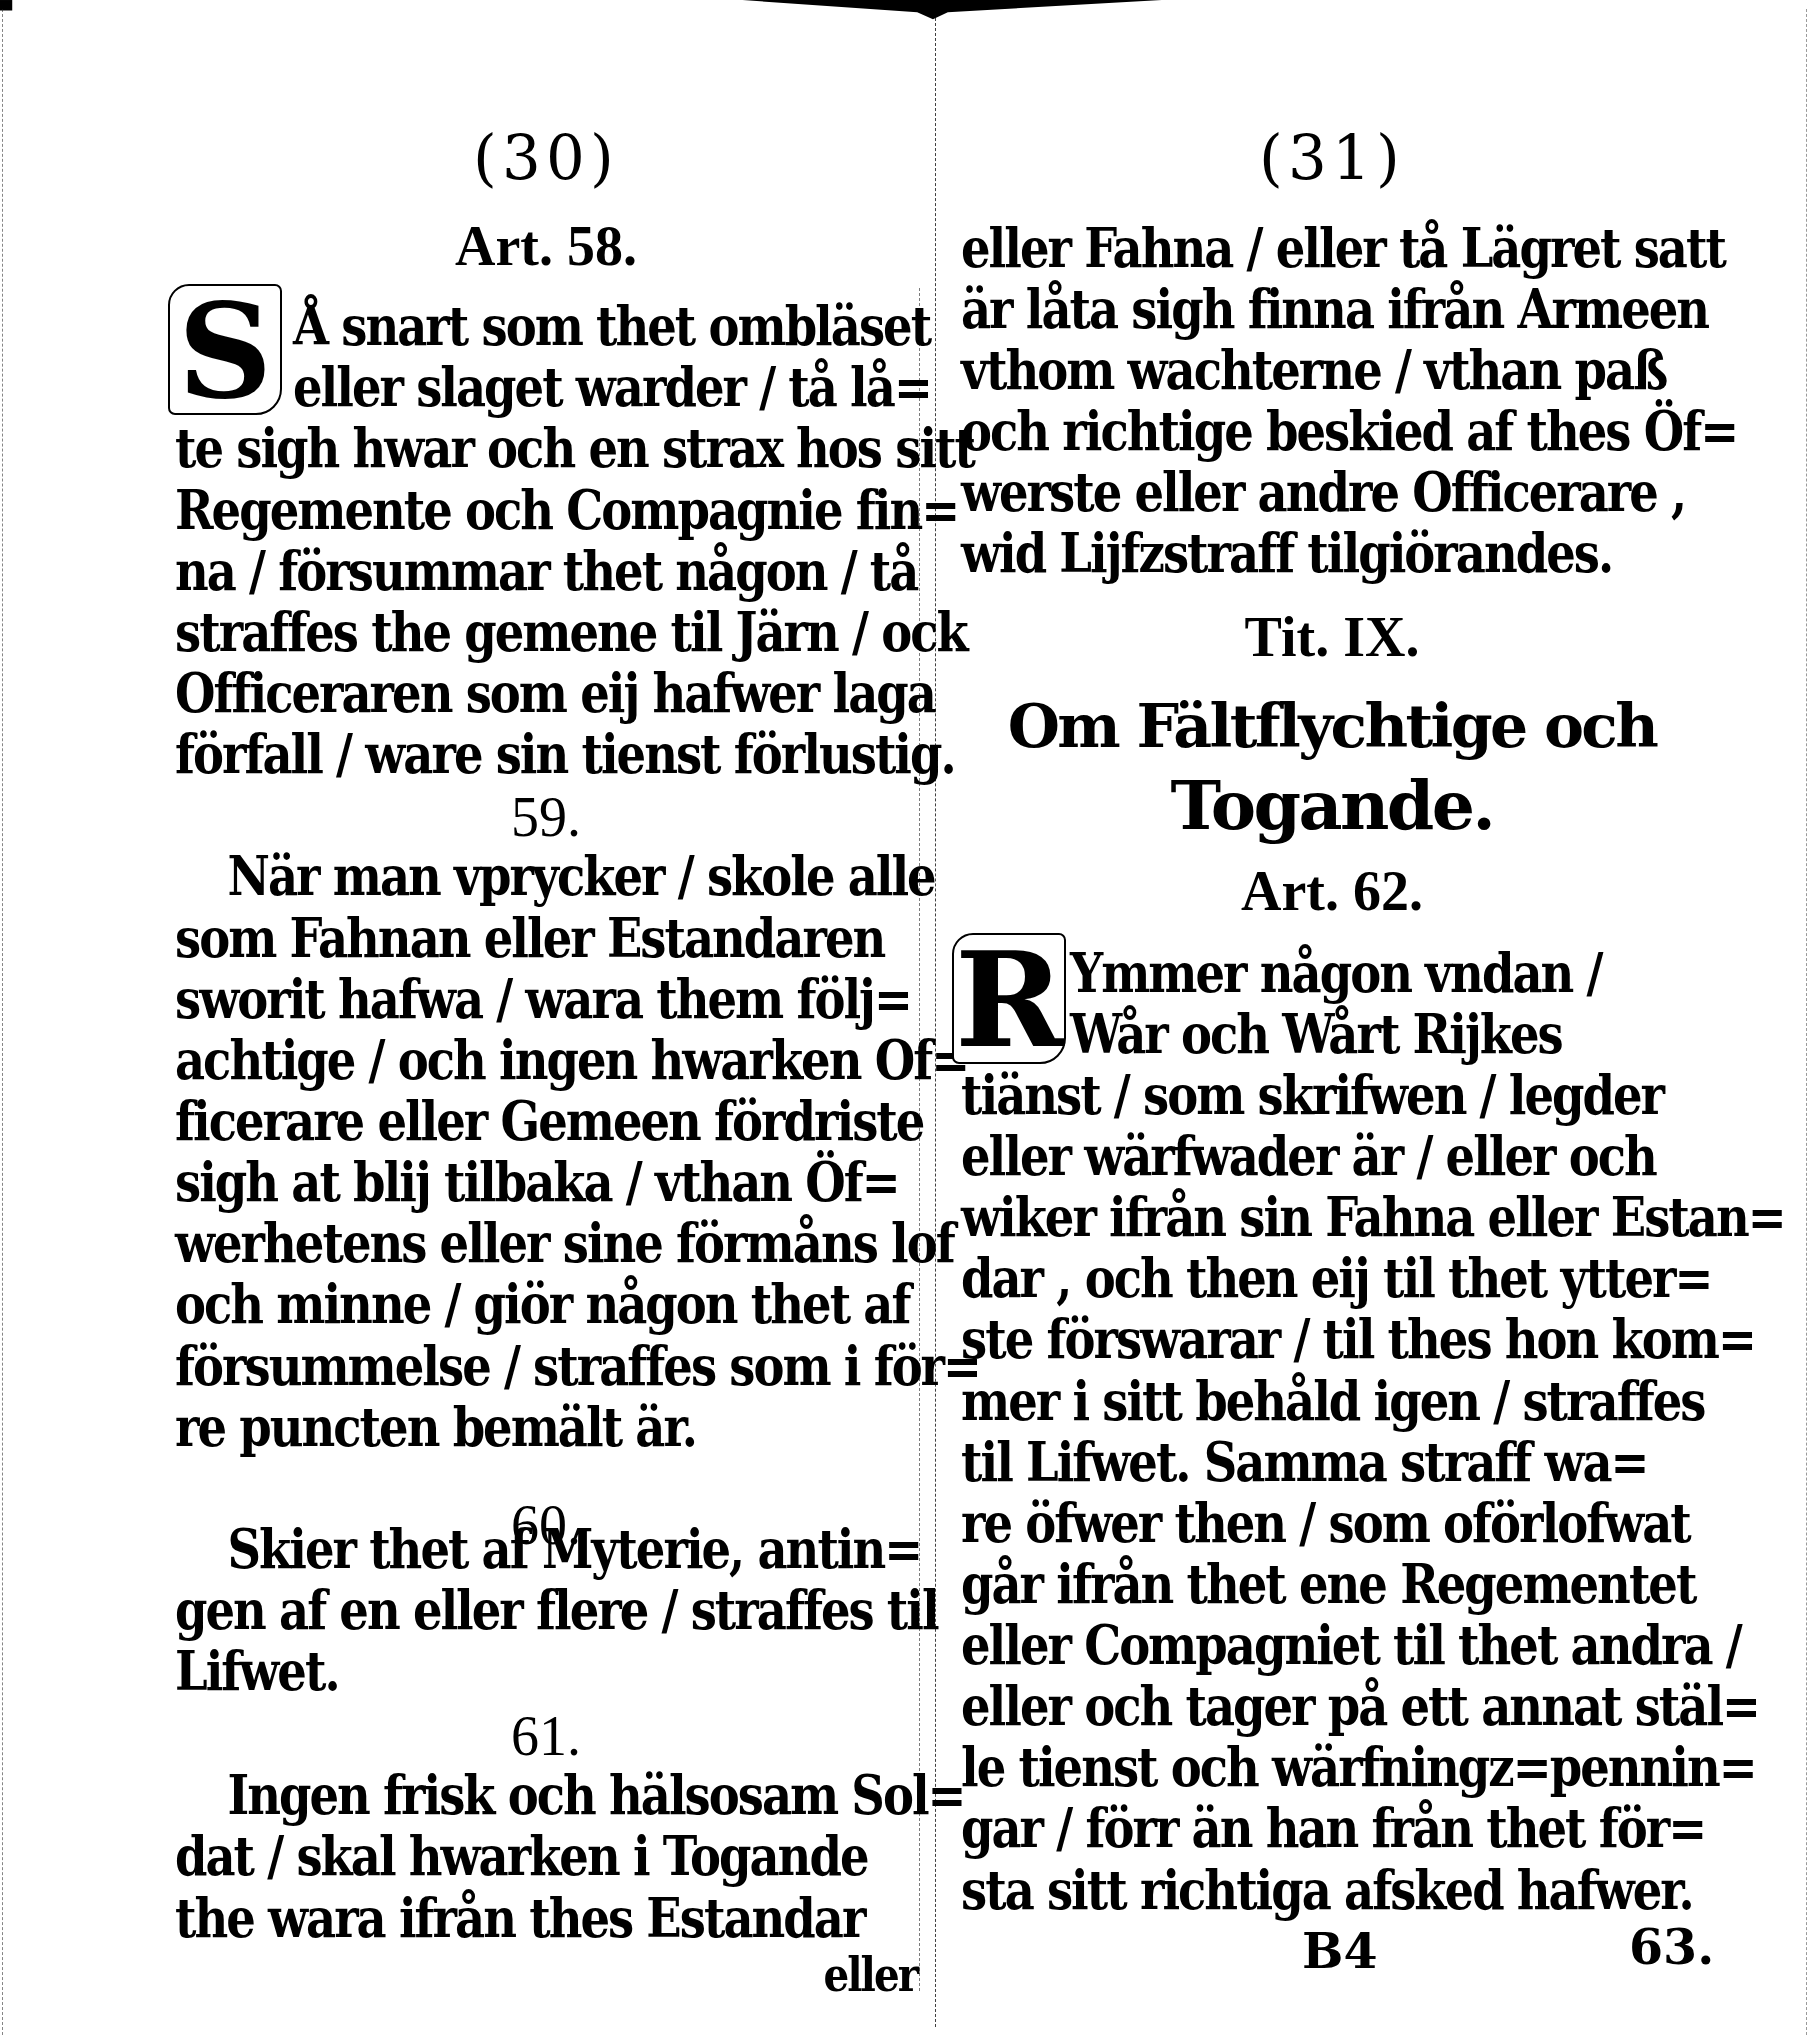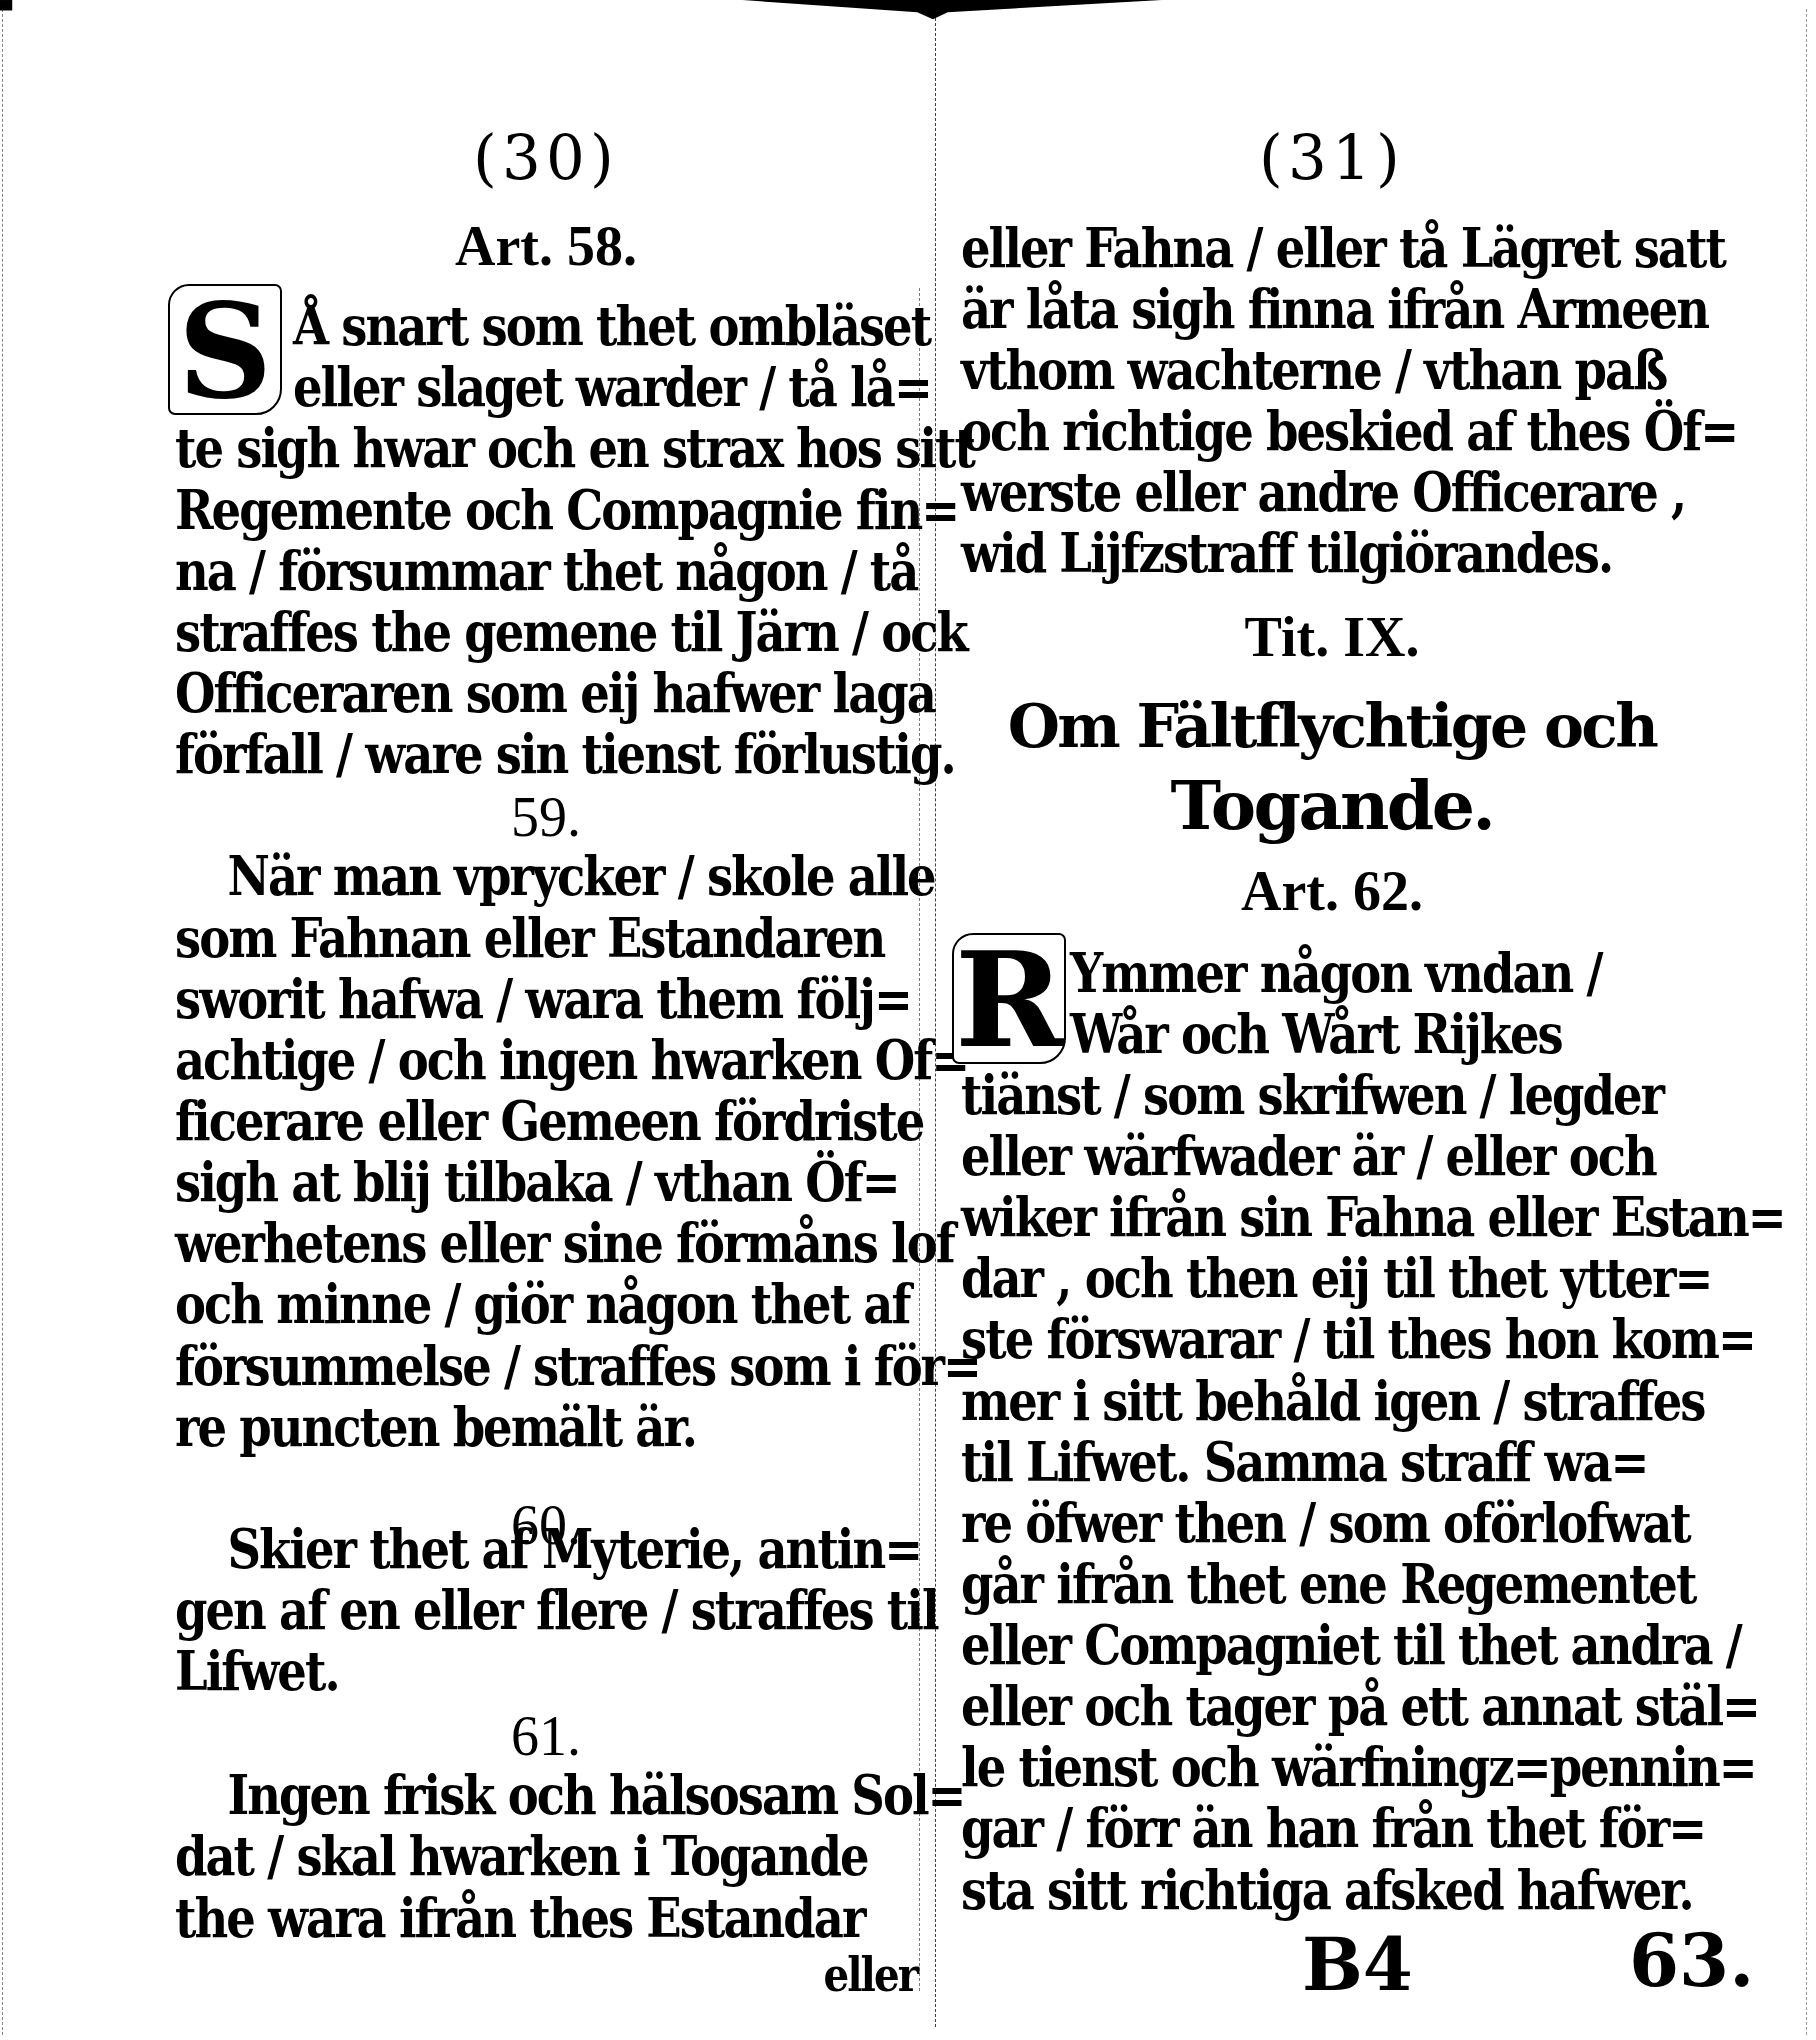--- a/index.html
+++ b/index.html
@@ -122,21 +122,21 @@
     box-sizing: border-box;
     background:
       radial-gradient(circle at 30% 30%, #fff 0 10.5px, transparent 11.4px),
       #ffffff;
   }
   .indent { padding-left: 61px; box-sizing: border-box; }
   .signature {
     position: absolute;
     font-family: "DejaVu Serif", serif;
     font-weight: bold;
-    font-size: 72px;
+    font-size: 49px;
   }
 </style>
 </head>
 <body>
 
 <div class="spread">
 
   <div class="binding-top">
     <svg width="1817" height="21" viewBox="0 0 2080 24">
       <polygon points="40,0 2080,0 1330,0 1085,14 1068,22 1050,14 850,0" fill="#000"></polygon>

